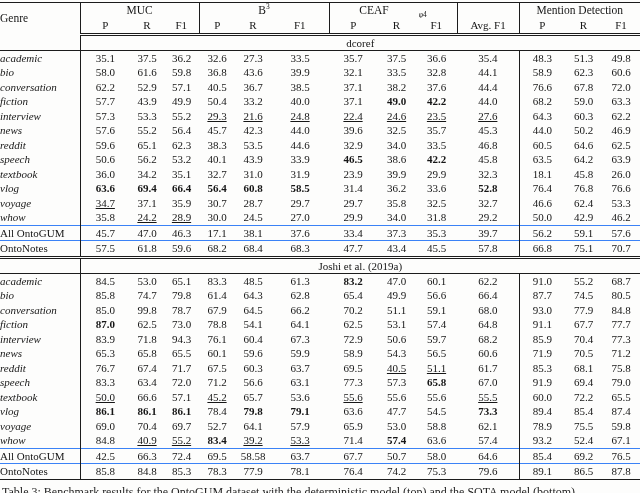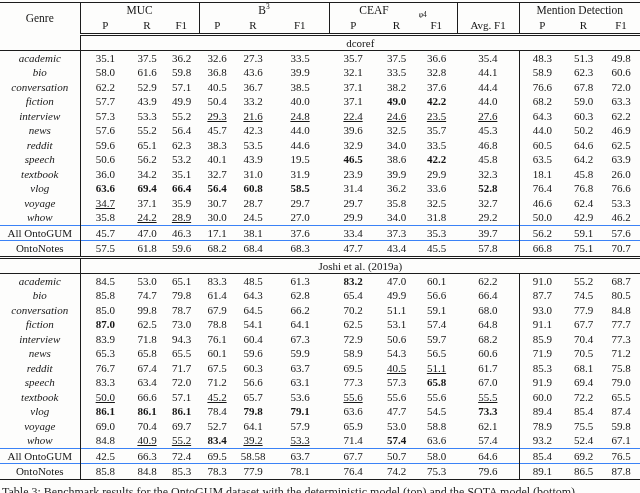--- a/index.html
+++ b/index.html
@@ -10,21 +10,21 @@
   }
   .fig{padding-top:2px;}
   table{border-collapse:collapse;table-layout:fixed;width:640px;}
   th,td{
     padding:0;margin:0;font-weight:normal;font-size:11px;line-height:14.5px;
     height:14.5px;text-align:center;white-space:nowrap;overflow:hidden;
   }
   thead tr.group-row th{border-top:1px solid #1c1c1c;font-size:11.5px;height:15px;line-height:15px;}
   thead tr.sub-row th{border-bottom:3px double #1c1c1c;}
   .gsep{border-right:1px solid #1c1c1c;}
-  .genre-col{text-align:center;padding-left:0;}
+  .genre-col{text-align:left;padding-left:0;}
   .section-row td{border-bottom:1px solid #1c1c1c;height:14px;line-height:14px;}
   .rule-above td{border-top:1px solid #3b82f6;}
   .dbl-below td{border-bottom:3px double #1c1c1c;}
   .end-below td{border-bottom:1px solid #1c1c1c;}
   td.b{font-weight:bold;}
   td.u{text-decoration:underline;}
   .it{font-style:italic;}
   sup{font-size:7.5px;vertical-align:super;line-height:0;}
   sub{font-size:7.5px;vertical-align:sub;line-height:0;margin-left:30px;}
   .caption{
@@ -194,21 +194,21 @@
           <td class="">64.6</td>
           <td class="">62.5</td>
         </tr>
         <tr>
           <td class="gsep genre-col it">speech</td>
           <td class="">50.6</td>
           <td class="">56.2</td>
           <td class="">53.2</td>
           <td class="">40.1</td>
           <td class="">43.9</td>
-          <td class="">19.5</td>
+          <td class="">33.9</td>
           <td class="b">46.5</td>
           <td class="">38.6</td>
           <td class="b">42.2</td>
           <td class="gsep">45.8</td>
           <td class="">63.5</td>
           <td class="">64.2</td>
           <td class="">63.9</td>
         </tr>
         <tr>
           <td class="gsep genre-col it">textbook</td>

